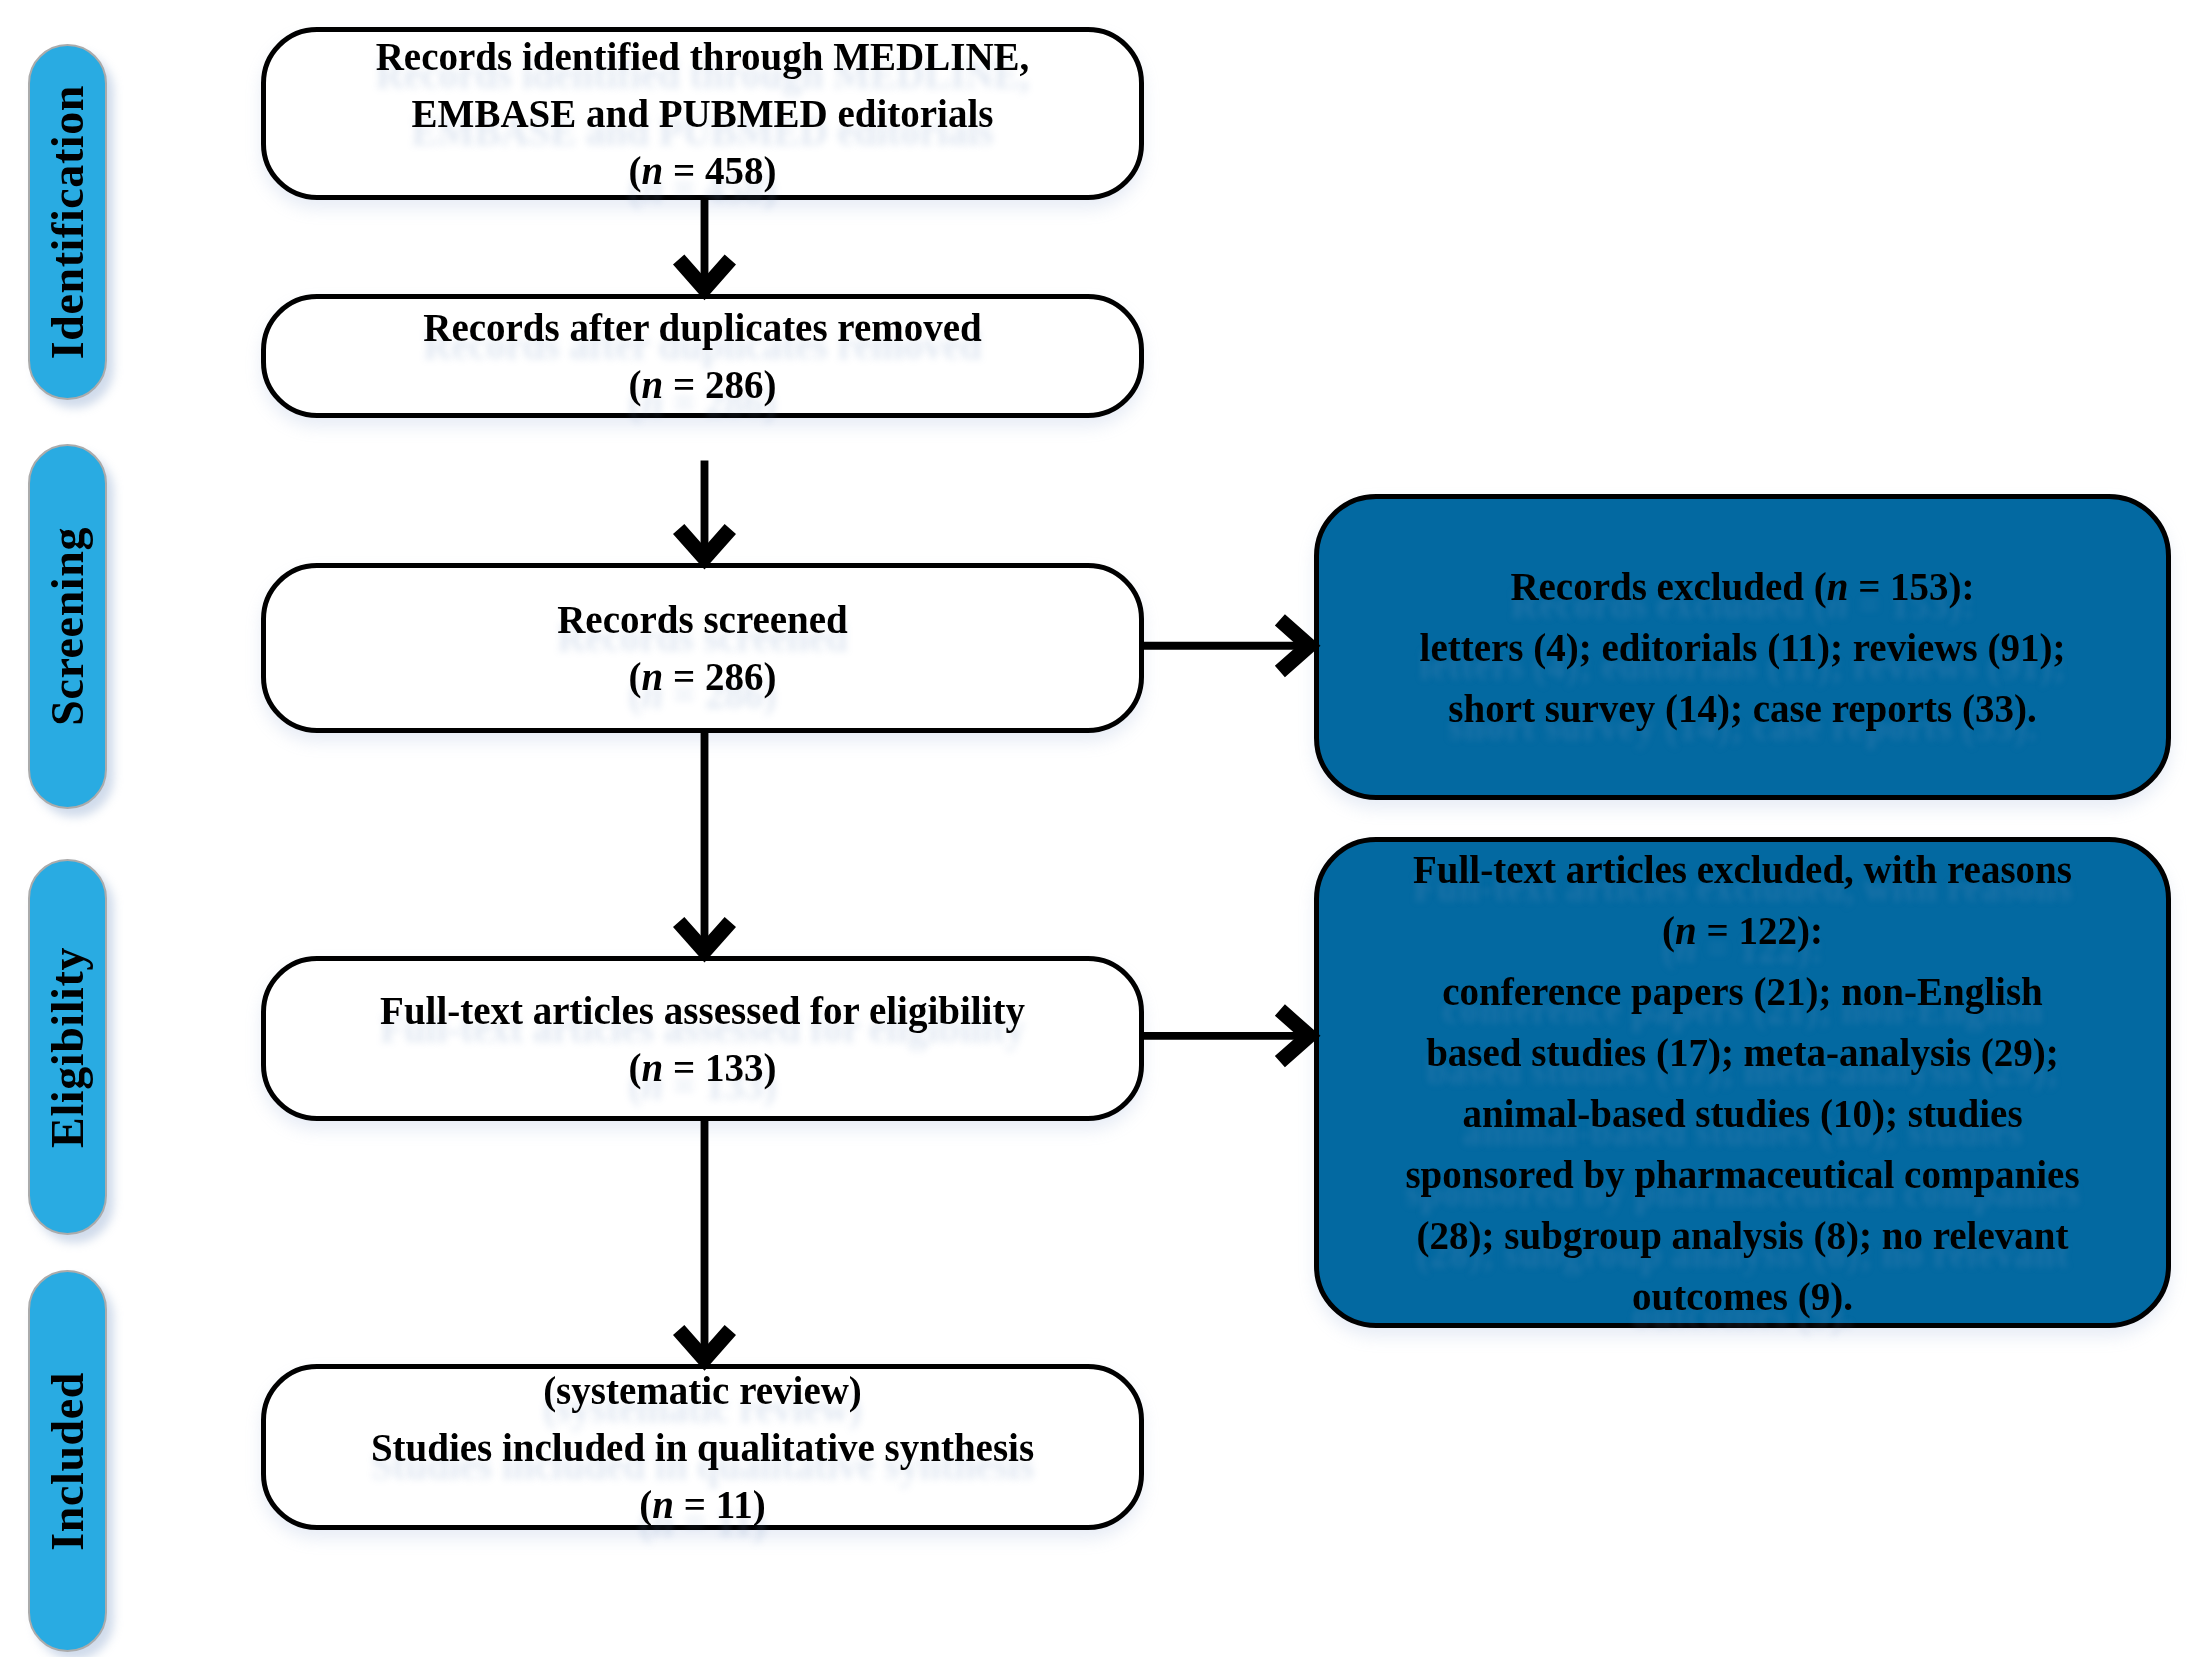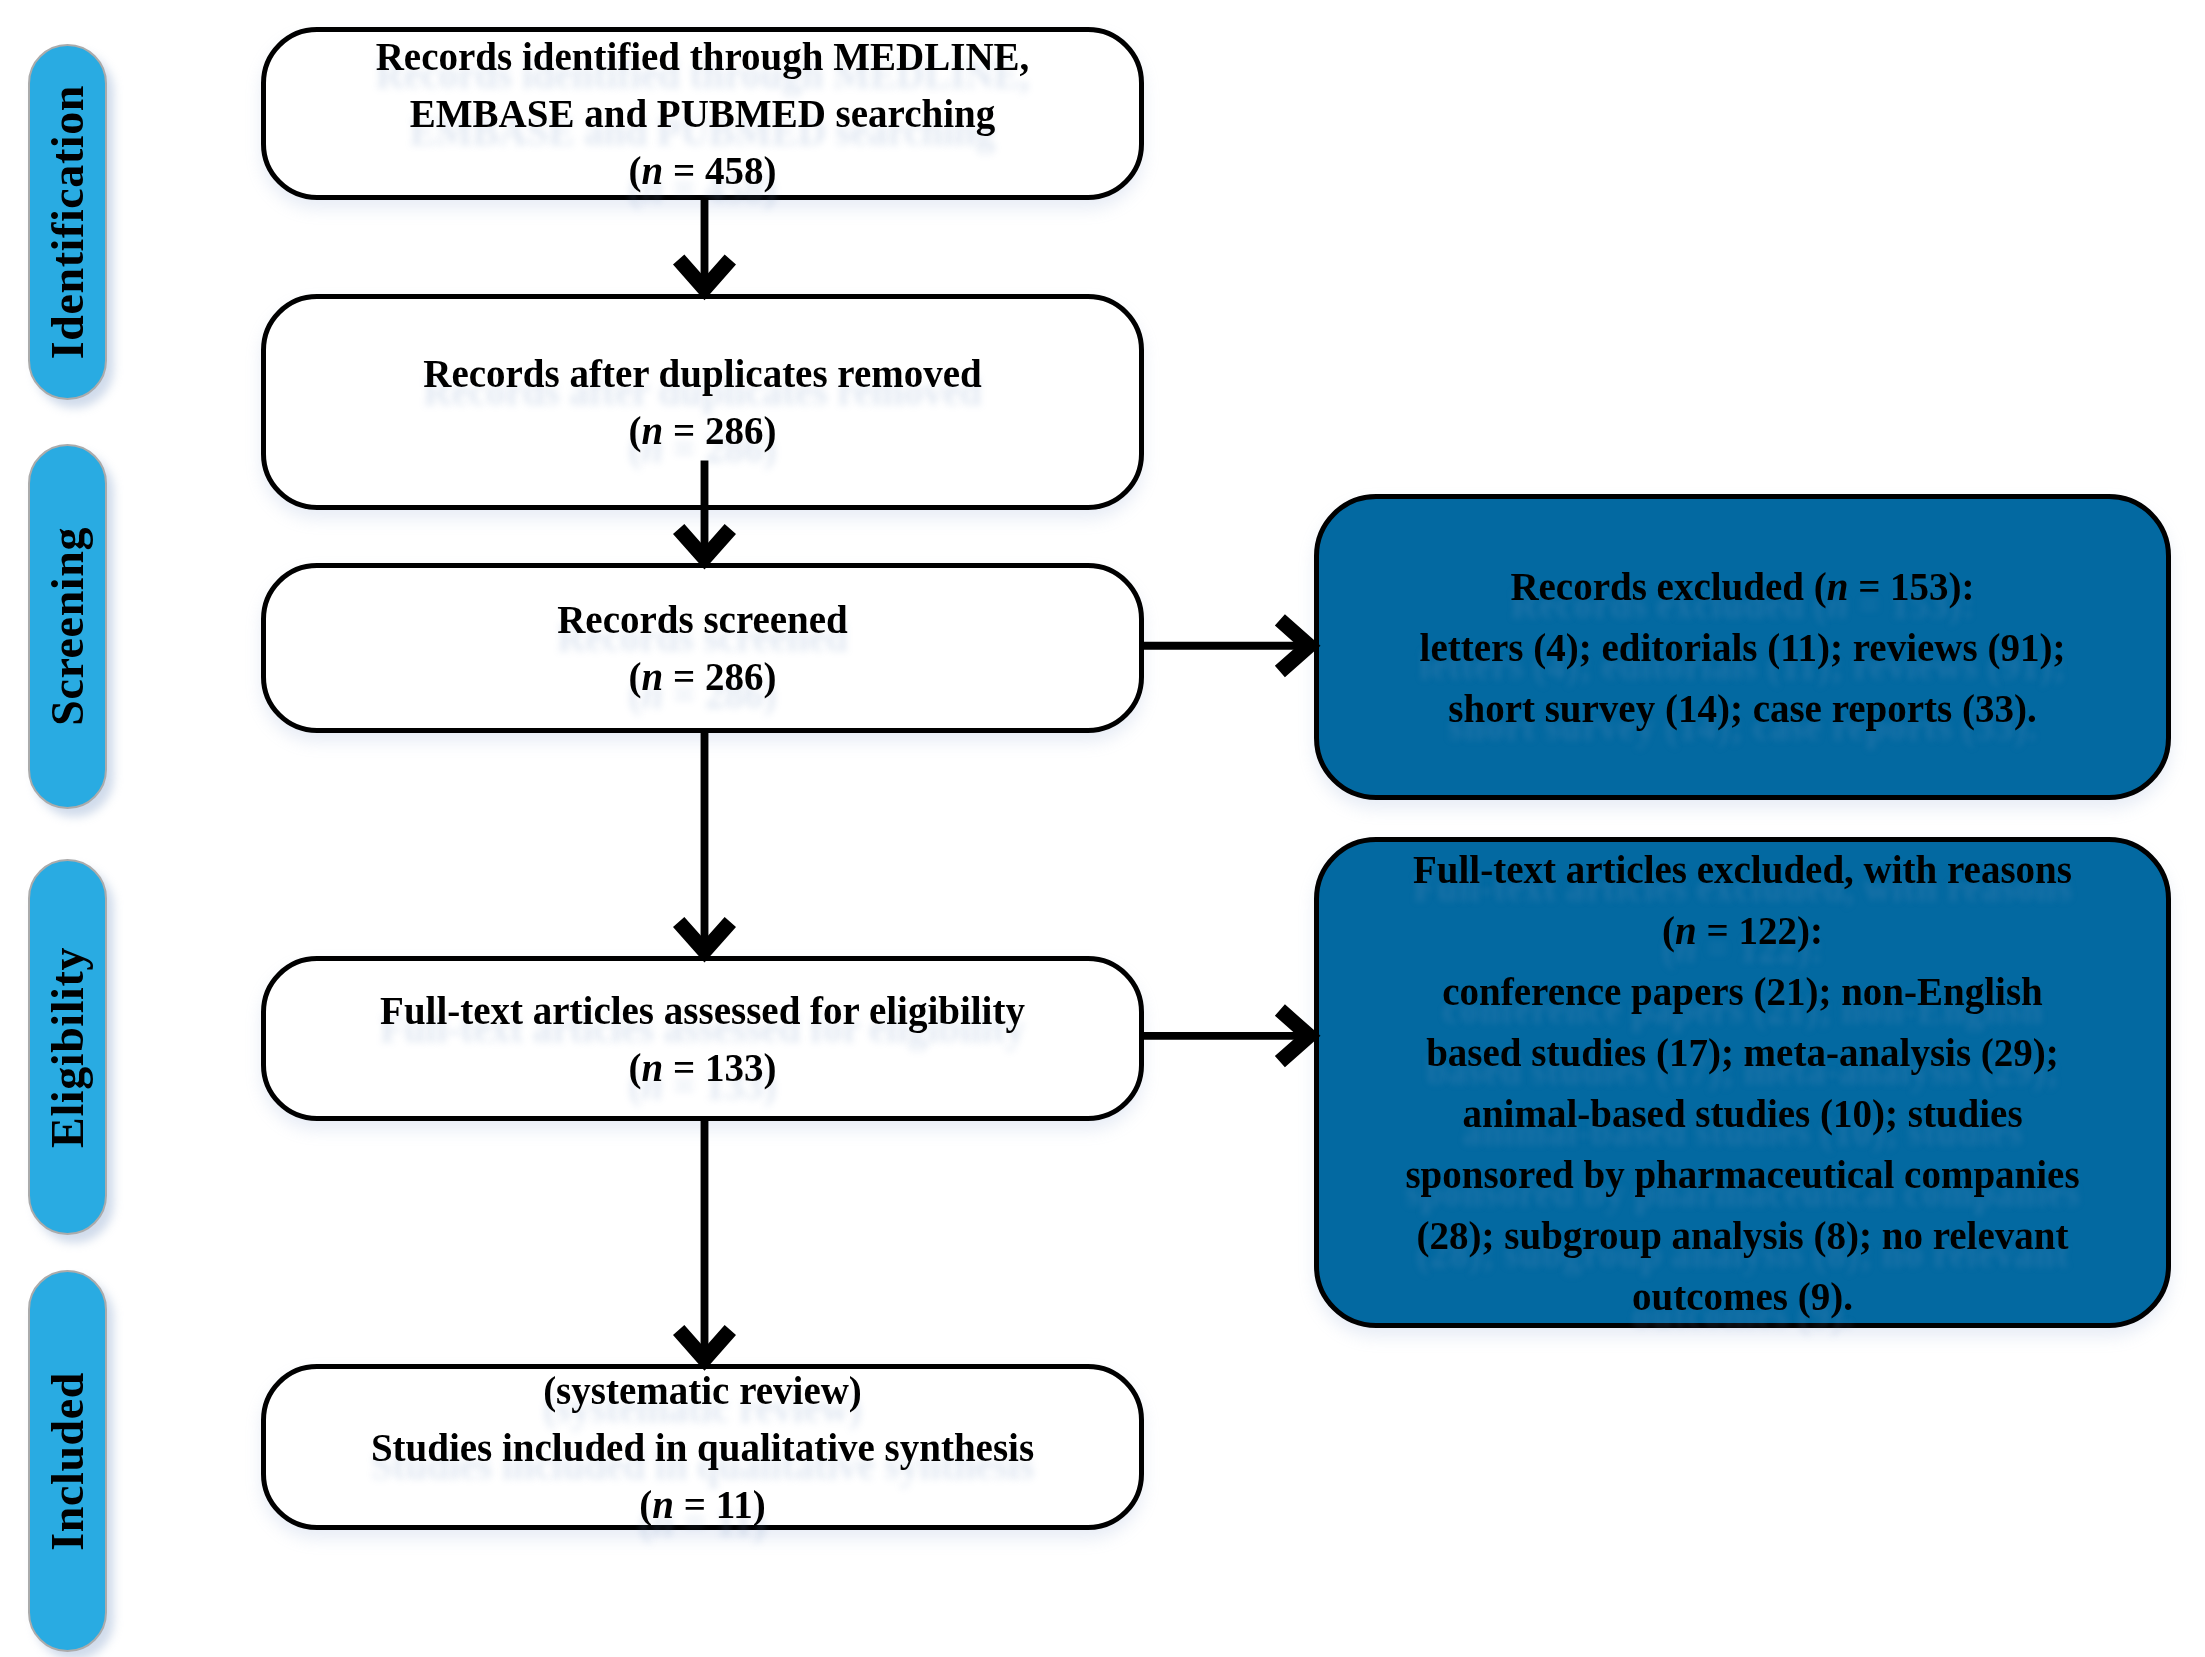--- a/index.html
+++ b/index.html
@@ -101,25 +101,25 @@
 </div>
 <div class="stage" style="top:859px; height:376px;">
   <span>Eligibility</span>
 </div>
 <div class="stage" style="top:1270px; height:382px;">
   <span>Included</span>
 </div>
 
 <div class="fbox" style="top:27px; height:173px;">
   <div class="ln">Records identified through MEDLINE,</div>
-  <div class="ln">EMBASE and PUBMED searching</div>
+  <div class="ln">EMBASE and PUBMED editorials</div>
   <div class="ln">(<i>n</i> = 458)</div>
 </div>
 
-<div class="fbox" style="top:294px; height:216px;">
+<div class="fbox" style="top:294px; height:124px;">
   <div class="ln">Records after duplicates removed</div>
   <div class="ln">(<i>n</i> = 286)</div>
 </div>
 
 <div class="fbox" style="top:563px; height:170px;">
   <div class="ln">Records screened</div>
   <div class="ln">(<i>n</i> = 286)</div>
 </div>
 
 <div class="fbox" style="top:956px; height:165px;">

